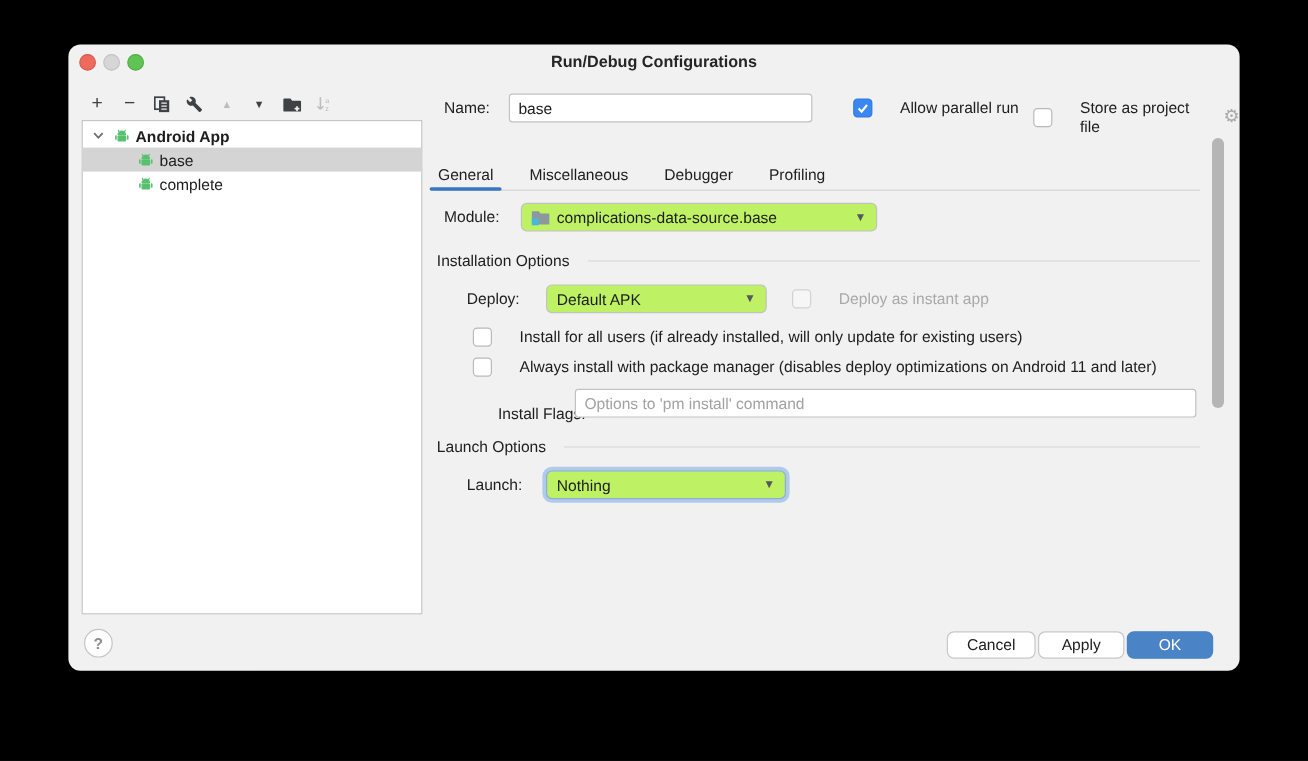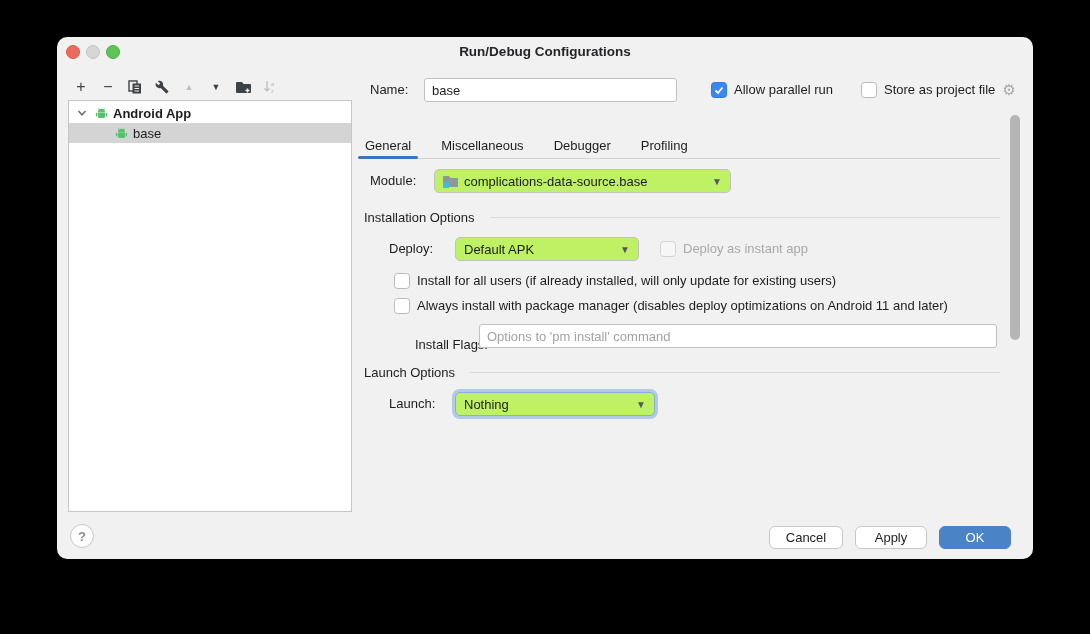--- a/index.html
+++ b/index.html
@@ -29,21 +29,21 @@
   .trow.selected{background:#d4d4d4;}
   .trow .chev{width:14px;margin-left:6px;display:flex;justify-content:center;}
   .trow .ticon{margin:0 5px 0 6px;display:flex;}
   .trow.child{padding-left:46px;}
   .trow .bold{font-weight:700;}
   
   .flabel{position:absolute;line-height:24px;color:#1d1d1f;}
   .input{position:absolute;height:24px;background:#fff;border:1px solid #c2c2c2;border-radius:3px;
     box-sizing:border-box;padding:0 7px;font:13px "Liberation Sans",sans-serif;color:#1d1d1f;outline:none;}
   .input::placeholder{color:#a2a2a2;}
-  .cbrow{position:absolute;display:flex;align-items:center;gap:7px;justify-content:space-between;}
+  .cbrow{position:absolute;display:flex;align-items:center;gap:23px;justify-content:space-between;}
   .cb{width:16px;height:16px;border:1px solid #b9b9b9;border-radius:3.5px;background:#fff;
     box-sizing:border-box;flex:0 0 auto;display:flex;align-items:center;justify-content:center;}
   .cb.checked{background:#3b87f0;border-color:#2f7ae5;}
   .cb.disabled{border-color:#d2d2d2;background:#f6f6f6;}
   .cblabel{line-height:16px;}
   .cblabel.disabled{color:#a9a9a9;}
   .gear{font-size:15px;color:#a9a9a9;line-height:16px;}
   
   .tabs{position:absolute;left:305px;right:33px;top:95px;height:27px;display:flex;gap:24px;
     border-bottom:1px solid #d4d4d4;box-sizing:border-box;}
@@ -59,21 +59,21 @@
   .combo .arrow{margin-left:auto;font-size:10px;color:#55585c;}
   .combo.focused{border-color:#88aede;box-shadow:0 0 0 3px rgba(125,170,225,.55);}
   .combo .val{white-space:nowrap;overflow:hidden;}
   
   .scroll-thumb{position:absolute;left:953px;top:78px;width:10px;height:225px;border-radius:5px;
     background:#b5b5b5;}
   
   .help{position:absolute;left:13px;top:487px;width:24px;height:24px;border-radius:50%;background:#fdfdfd;
     border:1px solid #c5c5c5;box-sizing:border-box;display:flex;align-items:center;justify-content:center;
     color:#8c8c8c;font-size:13px;font-weight:700;}
-  .footer-buttons{position:absolute;right:22px;top:489px;display:flex;gap:12px;}
+  .footer-buttons{position:absolute;right:22px;top:489px;display:flex;gap:2px;}
   .btn{height:23px;border-radius:6px;background:#fff;border:1px solid #c8c8c8;box-sizing:border-box;
     font:13px "Liberation Sans",sans-serif;color:#1d1d1f;display:flex;align-items:center;justify-content:center;}
   .btn.cancel{width:74px;}
   .btn.apply{width:72px;}
   .btn.primary{width:72px;background:#4a83c6;border-color:#4a83c6;color:#fff;}
 </style>
 </head>
 <body>
 
 <div class="dialog">
@@ -140,20 +140,32 @@
         <svg width="13" height="13" viewBox="0 0 13 13">
           <path d="M3.4 1.4 4.3 2.7 M9.6 1.4 8.7 2.7" stroke="#57c16f" stroke-width="1"></path>
           <path d="M2.9 5.4a3.6 3.6 0 0 1 7.2 0z" fill="#57c16f"></path>
           <rect x="2.9" y="5.7" width="7.2" height="5.2" rx="1.1" fill="#57c16f"></rect>
           <rect x="0.9" y="5.7" width="1.4" height="3.8" rx="0.7" fill="#57c16f"></rect>
           <rect x="10.7" y="5.7" width="1.4" height="3.8" rx="0.7" fill="#57c16f"></rect>
         </svg>
       </span>
       <span>base</span>
     </div>
+    <div class="trow child">
+      <span class="ticon" style="margin-left:0">
+        <svg width="13" height="13" viewBox="0 0 13 13">
+          <path d="M3.4 1.4 4.3 2.7 M9.6 1.4 8.7 2.7" stroke="#57c16f" stroke-width="1"></path>
+          <path d="M2.9 5.4a3.6 3.6 0 0 1 7.2 0z" fill="#57c16f"></path>
+          <rect x="2.9" y="5.7" width="7.2" height="5.2" rx="1.1" fill="#57c16f"></rect>
+          <rect x="0.9" y="5.7" width="1.4" height="3.8" rx="0.7" fill="#57c16f"></rect>
+          <rect x="10.7" y="5.7" width="1.4" height="3.8" rx="0.7" fill="#57c16f"></rect>
+        </svg>
+      </span>
+      <span>complete</span>
+    </div>
   </div>
 
   <div class="flabel" style="left:313px;top:41px;">Name:</div>
   <input class="input" style="left: 367px; top: 41px; width: 253px;" value="base">
   <div class="cbrow" style="left:654px;top:45px;">
     <span class="cb checked">
       <svg width="10" height="9" viewBox="0 0 10 9">
           <polyline points="1.5,4.5 4,7 8.5,1.5" fill="none" stroke="#fff" stroke-width="1.8"></polyline>
         </svg>
     </span>

